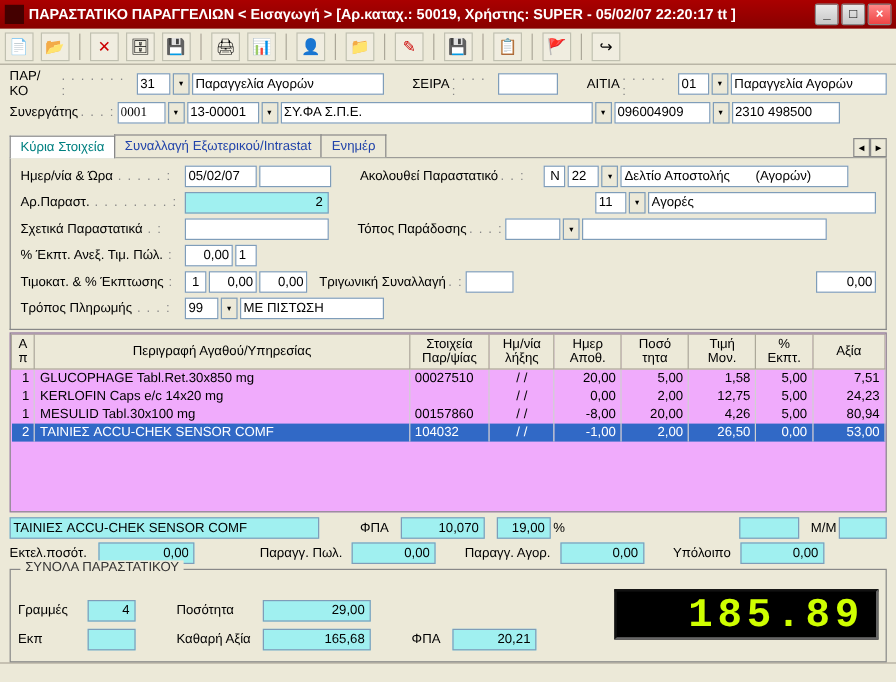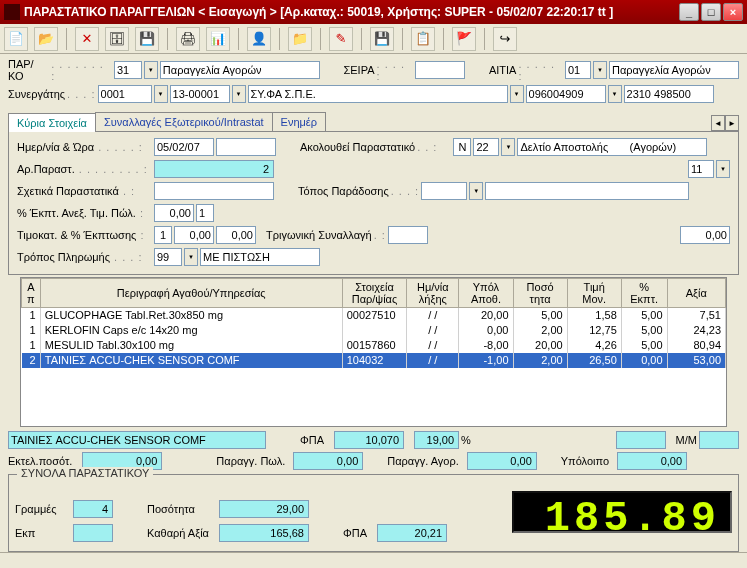--- a/index.html
+++ b/index.html
@@ -20,30 +20,30 @@
 .inp.cy { background: #a0f0f0; text-align: right; padding-right: 4px; }
 .btn-dd { width: 14px; height: 18px; border: 1px solid #7f9db9; background: #ece9d8; font-size: 7px; display:flex; align-items:center; justify-content:center; cursor:pointer; }
 .tabs { display: flex; border-bottom: 1px solid #888; margin: 2px 8px 0 8px; align-items: flex-end; font-size: 11px; }
 .tab { padding: 3px 8px; border: 1px solid #888; border-bottom: none; background: #ece9d8; color: #2244aa; margin-right: -1px; cursor: pointer; white-space: nowrap; }
 .tab.active { background: #fff; color: #008080; position: relative; top: 1px; }
 .tab-nav { margin-left: auto; display: flex; }
 .tab-nav .nav { width: 14px; height: 16px; border: 1px solid #888; background: #ece9d8; font-size: 8px; display:flex; align-items:center; justify-content:center; cursor:pointer; }
 .panel { border: 1px solid #888; border-top: none; margin: 0 8px; padding: 6px 8px 4px 8px; background: #ece9d8; }
 .field-row { display: flex; align-items: center; margin-bottom: 4px; gap: 2px; }
 .field-lbl { width: 135px; font-size: 11px; }
-.grid-wrap { margin: 2px 20px; border: 1px solid #888; background: #ffffff; height: 150px; overflow: hidden; }
+.grid-wrap { margin: 2px 8px; border: 1px solid #888; background: #f0abfc; height: 150px; overflow: hidden; }
 table.grid { width: 100%; border-collapse: collapse; font-size: 11px; }
 table.grid th { background: #ece9d8; border: 1px solid #aca899; padding: 2px 4px; font-weight: normal; text-align: center; }
 table.grid td { border-right: 1px solid #d0d0d0; padding: 1px 4px; height: 15px; }
 table.grid tr.sel td { background: #3169c6; color: #fff; }
 .num { text-align: right; }
 .footer-box { margin: 4px 8px; }
 .totals-group { border: 1px solid #888; margin: 4px 8px 0 8px; padding: 4px 6px 6px 6px; position: relative; }
 .totals-group .legend { position: absolute; top: -8px; left: 8px; background: #ece9d8; padding: 0 4px; font-size: 11px; color: #333; }
-.seg { background: #000; color: #cfff00; font-family: 'Courier New', monospace; font-size: 42px; letter-spacing: 4px; text-align: right; padding: 2px 10px; width: 220px; height: 42px; border: 2px inset #666; font-weight: bold; }
+.seg { background: #000; color: #cfff00; font-family: 'Courier New', monospace; font-size: 34px; letter-spacing: 4px; text-align: right; padding: 2px 10px; width: 220px; height: 42px; border: 2px inset #666; font-weight: bold; }
 .status { height: 18px; border-top: 1px solid #aca899; background: #ece9d8; }
 </style>
 </head>
 <body>
 
 <div class="titlebar">
   <span style="width:16px;height:16px;background:#400;margin-right:4px;"></span>
   <span class="title">ΠΑΡΑΣΤΑΤΙΚΟ ΠΑΡΑΓΓΕΛΙΩΝ &lt; Εισαγωγή &gt; [Αρ.καταχ.: 50019, Χρήστης: SUPER - 05/02/07 22:20:17 tt ]</span>
   <div class="winbtns">
     <div class="winbtn">_</div>
@@ -92,35 +92,35 @@
     <span style="width:20px;"></span>
     <span class="lbl">ΑΙΤΙΑ</span>
     <span class="dots"> . . . . . :</span>
     <input class="inp" style="width: 26px;" value="01">
     <div class="btn-dd">▾</div>
     <input class="inp" style="width: 130px;" value="Παραγγελία Αγορών">
   </div>
   <div class="row">
     <span class="lbl">Συνεργάτης</span>
     <span class="dots"> . . . :</span>
-    <input class="inp" style="width: 54px;" value="0001">
+    <input class="inp" style="width: 40px; font-family: Liberation Serif, serif;" value="0001">
     <div class="btn-dd">▾</div>
     <input class="inp" style="width: 60px;" value="13-00001">
     <div class="btn-dd">▾</div>
     <input class="inp" style="width: 260px;" value="ΣΥ.ΦΑ Σ.Π.Ε.">
     <div class="btn-dd">▾</div>
     <input class="inp" style="width: 80px;" value="096004909">
     <div class="btn-dd">▾</div>
     <input class="inp" style="width: 90px;" value="2310 498500">
   </div>
 </div>
 
 <div class="tabs">
   <div class="tab active">Κύρια Στοιχεία</div>
-  <div class="tab">Συναλλαγές Εξωτερικού/Intrastat</div>
+  <div class="tab">Συναλλαγή Εξωτερικού/Intrastat</div>
   <div class="tab">Ενημέρ</div>
   <div class="tab-nav">
     <div class="nav">◄</div>
     <div class="nav">►</div>
   </div>
 </div>
 
 <div class="panel">
   <div class="field-row">
     <span class="field-lbl"><span>Ημερ/νία &amp; Ώρα</span><span class="dots"> . . . . . :</span></span>
@@ -134,20 +134,21 @@
     <input class="inp" style="width: 26px;" value="22">
     <div class="btn-dd">▾</div>
     <input class="inp" style="width: 190px;" value="Δελτίο Αποστολής       (Αγορών)">
   </div>
   <div class="field-row">
     <span class="field-lbl"><span>Αρ.Παραστ.</span><span class="dots"> . . . . . . . . :</span></span>
     <input class="inp cy" style="width: 120px;" value="2">
     <span style="flex:1;"></span>
     <input class="inp" style="width: 26px;" value="11">
     <div class="btn-dd">▾</div>
+    <input class="inp" style="width: 190px;" value="Αγορές">
   </div>
   <div class="field-row">
     <span class="field-lbl"><span>Σχετικά Παραστατικά</span><span class="dots"> . :</span></span>
     <input class="inp" style="width: 120px;">
     <span style="width:20px;"></span>
     <span class="lbl">Τόπος Παράδοσης</span>
     <span class="dots"> . . . :</span>
     <input class="inp" style="width: 46px;">
     <div class="btn-dd">▾</div>
     <input class="inp" style="width: 204px;">
@@ -182,21 +183,21 @@
     <thead>
       <tr>
         <th style="width:18px;">Α
 π</th>
         <th style="width:290px;text-align:center;">Περιγραφή
 Αγαθού/Υπηρεσίας</th>
         <th style="width:62px;">Στοιχεία
 Παρ/ψίας</th>
         <th style="width:50px;">Ημ/νία
 λήξης</th>
-        <th style="width:52px;">Υπόλ
+        <th style="width:52px;">Ημερ
 Αποθ.</th>
         <th style="width:52px;">Ποσό
 τητα</th>
         <th style="width:52px;">Τιμή
 Μον.</th>
         <th style="width:44px;">%
 Εκπτ.</th>
         <th style="width:56px;">Αξία</th>
       </tr>
     </thead>

